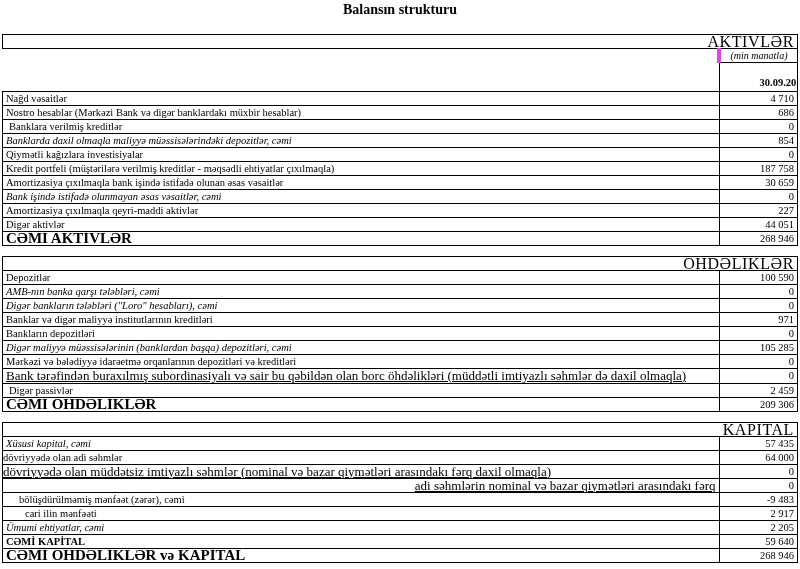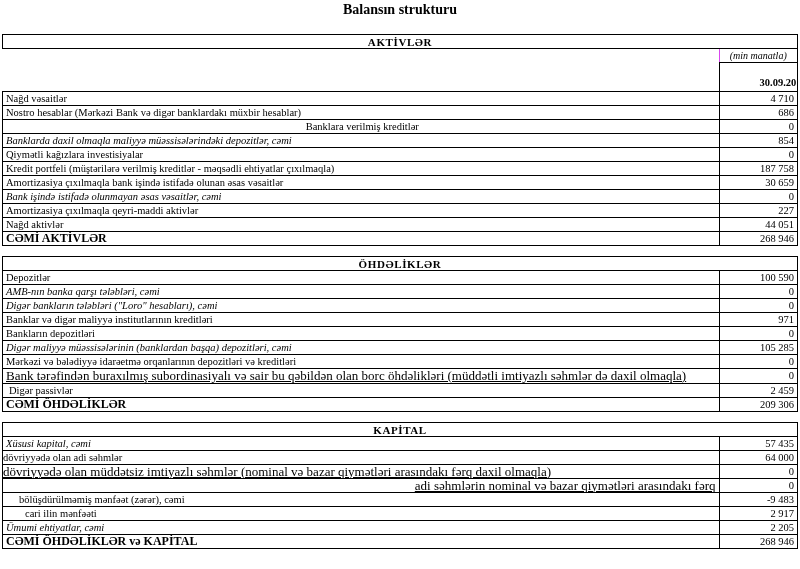--- a/index.html
+++ b/index.html
@@ -40,30 +40,30 @@
     height: 13px;
     line-height: 12px;
     vertical-align: middle;
     overflow: hidden;
     white-space: nowrap;
   }
   .col-label { width: 694px; }
   .col-val { width: 76px; text-align: right; }
 
   .section-head td {
-    text-align: center;
-    font-weight: bold;
-    font-size: 11px;
+    text-align: right;
+    font-weight: normal;
+    font-size: 16px;
     letter-spacing: 0.6px;
   }
   .units-row td.units {
     text-align: center;
     font-style: italic;
     font-size: 10px;
-    border-left: 1px solid #d946ef;
+    border-left: 4px solid #d946ef;
   }
   .units-row td.blank {
     border: none;
   }
   .date-row td.date {
     text-align: right;
     font-weight: bold;
     font-size: 10.5px;
     height: 26px;
     vertical-align: bottom;
@@ -71,21 +71,21 @@
     padding-left: 40px;
   }
   .date-row td.blank {
     border: none;
   }
   .ital { font-style: italic; }
   .bold { font-weight: bold; }
   .tall td { height: 26px; vertical-align: top; }
   .total-row td.lbl {
     font-weight: bold;
-    font-size: 12px;
+    font-size: 15px;
   }
   .total-row td {
     height: 26px;
     vertical-align: bottom;
     padding-bottom: 2px;
   }
   .total-row td.lbl { vertical-align: top; padding-top: 0px; }
   .spacer {
     height: 10px;
   }
@@ -119,21 +119,21 @@
 
       <tr>
         <td>Nağd vəsaitlər</td>
         <td class="col-val">4 710</td>
       </tr>
       <tr>
         <td>Nostro hesablar (Mərkəzi Bank və digər banklardakı müxbir hesablar)</td>
         <td class="col-val">686</td>
       </tr>
       <tr>
-        <td style="padding-left:6px;text-align:center;">Banklara verilmiş kreditlər</td>
+        <td style="padding-left:6px;">Banklara verilmiş kreditlər</td>
         <td class="col-val">0</td>
       </tr>
       <tr>
         <td class="ital">Banklarda daxil olmaqla maliyyə müəssisələrindəki depozitlər, cəmi</td>
         <td class="col-val">854</td>
       </tr>
       <tr>
         <td>Qiymətli kağızlara investisiyalar</td>
         <td class="col-val">0</td>
       </tr>
@@ -147,21 +147,21 @@
       </tr>
       <tr>
         <td class="ital">Bank işində istifadə olunmayan əsas vəsaitlər, cəmi</td>
         <td class="col-val">0</td>
       </tr>
       <tr>
         <td>Amortizasiya çıxılmaqla qeyri-maddi aktivlər</td>
         <td class="col-val">227</td>
       </tr>
       <tr>
-        <td>Nağd aktivlər</td>
+        <td>Digər aktivlər</td>
         <td class="col-val">44 051</td>
       </tr>
 
       <tr class="total-row">
         <td class="lbl">CƏMİ AKTİVLƏR</td>
         <td class="col-val">268 946</td>
       </tr>
     </tbody>
   </table>
 
@@ -255,20 +255,24 @@
       </tr>
       <tr>
         <td style="padding-left:22px;">cari ilin mənfəəti</td>
         <td class="col-val">2 917</td>
       </tr>
       <tr>
         <td class="ital">Ümumi ehtiyatlar, cəmi</td>
         <td class="col-val">2 205</td>
       </tr>
 
+      <tr>
+        <td class="bold">CƏMİ KAPİTAL</td>
+        <td class="col-val">59 640</td>
+      </tr>
       <tr class="total-row">
         <td class="lbl">CƏMİ ÖHDƏLİKLƏR və KAPİTAL</td>
         <td class="col-val">268 946</td>
       </tr>
     </tbody>
   </table>
 
 </div>
 
 </body></html>

